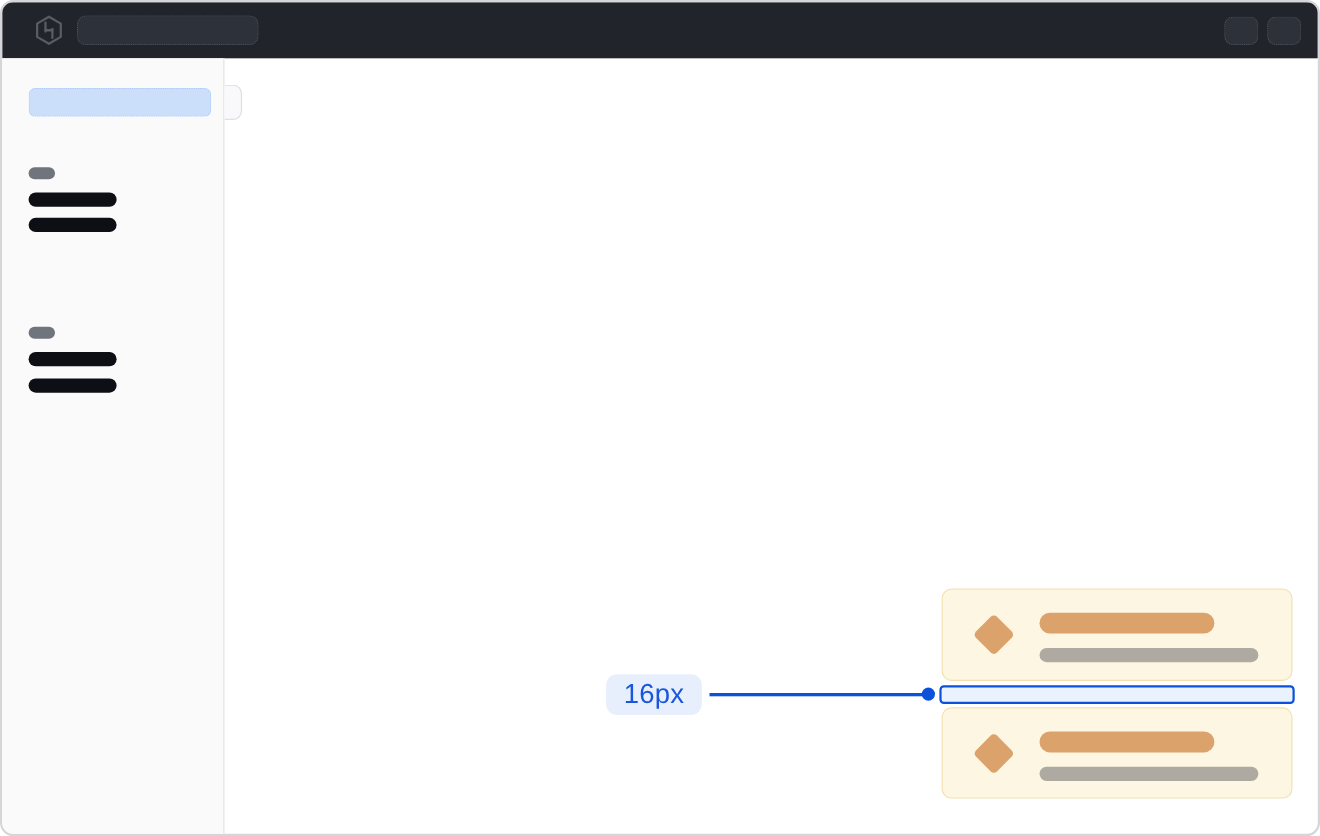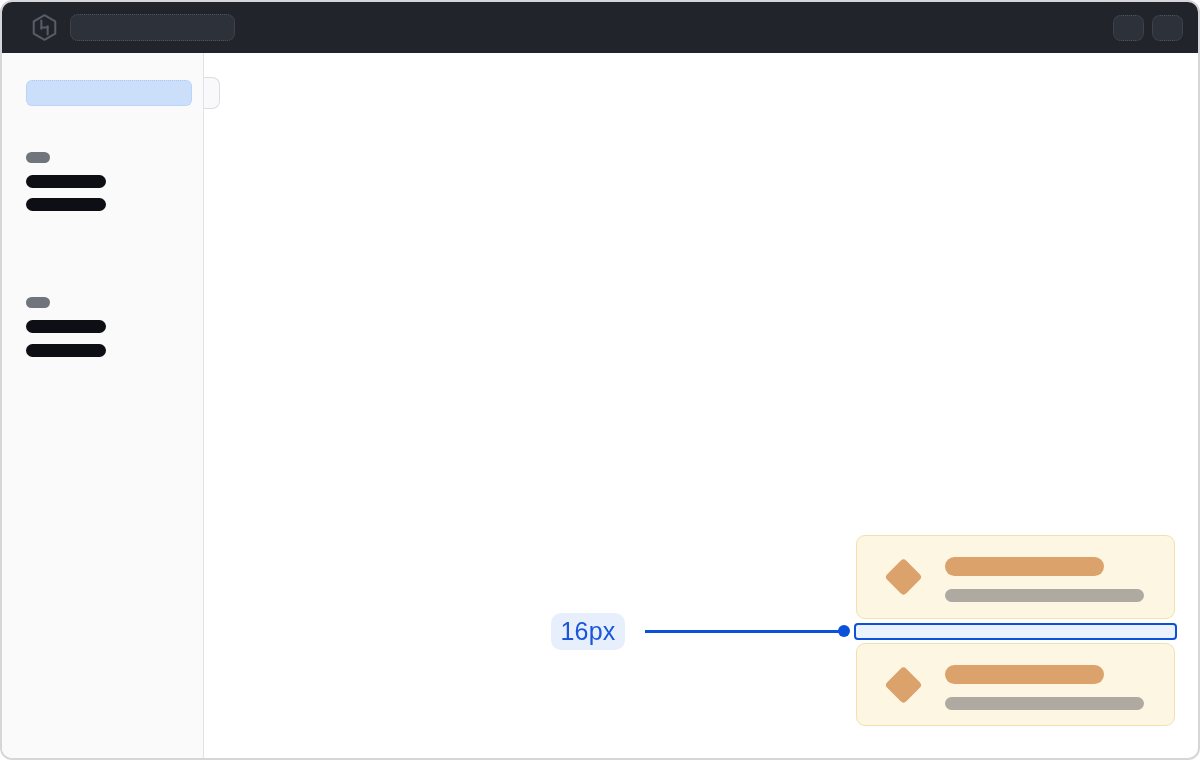--- a/index.html
+++ b/index.html
@@ -54,21 +54,21 @@
   .diamond{position:absolute;left:33px;top:50%;width:27px;height:27px;border-radius:4px;
     background:var(--card-accent-orange);transform:translateY(-50%) rotate(45deg);}
   .card-title-skel{position:absolute;left:88px;top:21px;width:159px;height:19px;
     border-radius:9.5px;background:var(--card-accent-orange);}
   .card-sub-skel{position:absolute;left:88px;top:53px;width:199px;height:13px;
     border-radius:6.5px;background:var(--card-muted-gray);}
 
   
   .gap-highlight{position:absolute;left:852px;top:621px;width:323px;height:17px;
     border:2px solid var(--accent-blue);border-radius:4px;background:var(--highlight-fill);}
-  .annot-label{position:absolute;left:549px;top:611px;width:74px;height:37px;
+  .annot-label{position:absolute;left:549px;top:611px;width:87px;height:37px;
     background:var(--label-bg);border-radius:10px;color:var(--label-text);
     font-size:25px;font-weight:500;display:flex;align-items:center;justify-content:center;
     letter-spacing:0.2px;}
   .annot-line{position:absolute;left:643px;top:628px;width:195px;height:2.5px;
     background:var(--accent-blue);}
   .annot-dot{position:absolute;left:836px;top:623px;width:12px;height:12px;border-radius:50%;
     background:var(--accent-blue);}
 </style>
 </head>
 <body>

